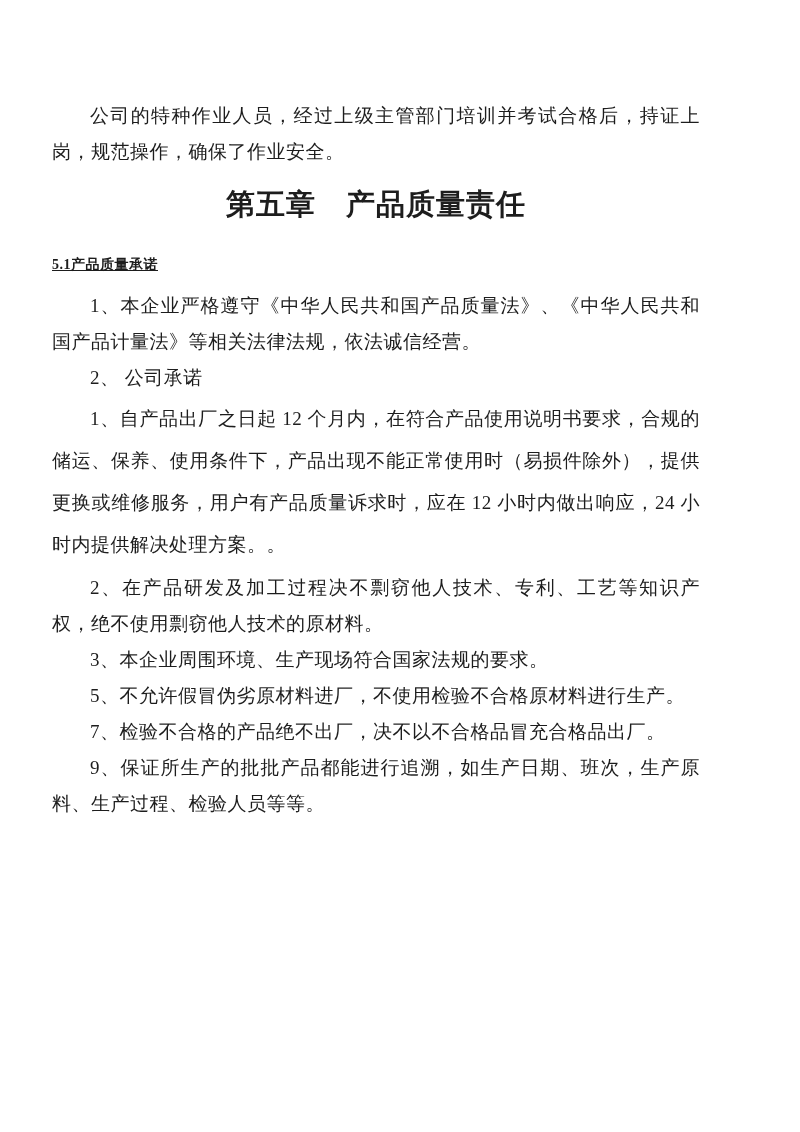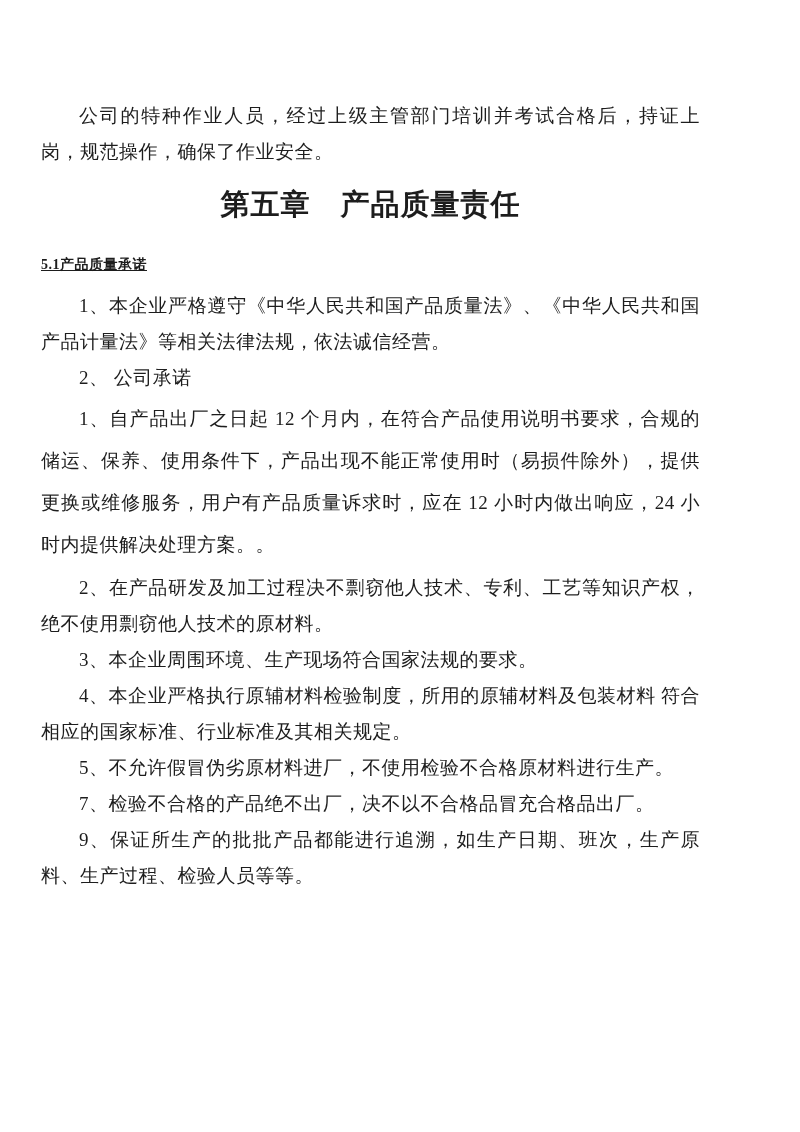--- a/index.html
+++ b/index.html
@@ -2,21 +2,21 @@
 <html><head>
 <meta charset="utf-8">
 <style>
   html, body { margin: 0; padding: 0; background: #ffffff; }
   .page {
     position: relative;
     width: 800px;
     height: 1132px;
     box-sizing: border-box;
     background: #ffffff;
-    padding: 98px 100px 0 41px;
+    padding: 98px 100px 0 52px;
     font-family: "Liberation Serif", "DejaVu Serif", serif;
     color: #1d1d1d;
     overflow: hidden;
   }
   p.body {
     margin: 0;
     font-size: 19px;
     line-height: 36px;
     text-align: justify;
     text-indent: 2em;
@@ -53,17 +53,16 @@
 
   <h1 class="chapter">第五章　产品质量责任</h1>
 
   <h2 class="section">5.1产品质量承诺</h2>
 
   <p class="body">1、本企业严格遵守《中华人民共和国产品质量法》、《中华人民共和国产品计量法》等相关法律法规，依法诚信经营。</p>
   <p class="body">2、 公司承诺</p>
   <p class="body wide">1、自产品出厂之日起 12 个月内，在符合产品使用说明书要求，合规的储运、保养、使用条件下，产品出现不能正常使用时（易损件除外），提供更换或维修服务，用户有产品质量诉求时，应在 12 小时内做出响应，24 小时内提供解决处理方案。。</p>
   <p class="body">2、在产品研发及加工过程决不剽窃他人技术、专利、工艺等知识产权，绝不使用剽窃他人技术的原材料。</p>
   <p class="body">3、本企业周围环境、生产现场符合国家法规的要求。</p>
-  <p class="body">4、本企业严格执行原辅材料检验制度，所用的原辅材料及包装材料 符合相应的国家标准、行业标准及其相关规定。</p>
   <p class="body">5、不允许假冒伪劣原材料进厂，不使用检验不合格原材料进行生产。</p>
   <p class="body">7、检验不合格的产品绝不出厂，决不以不合格品冒充合格品出厂。</p>
   <p class="body">9、保证所生产的批批产品都能进行追溯，如生产日期、班次，生产原料、生产过程、检验人员等等。</p>
 </div>
 
 </body></html>

